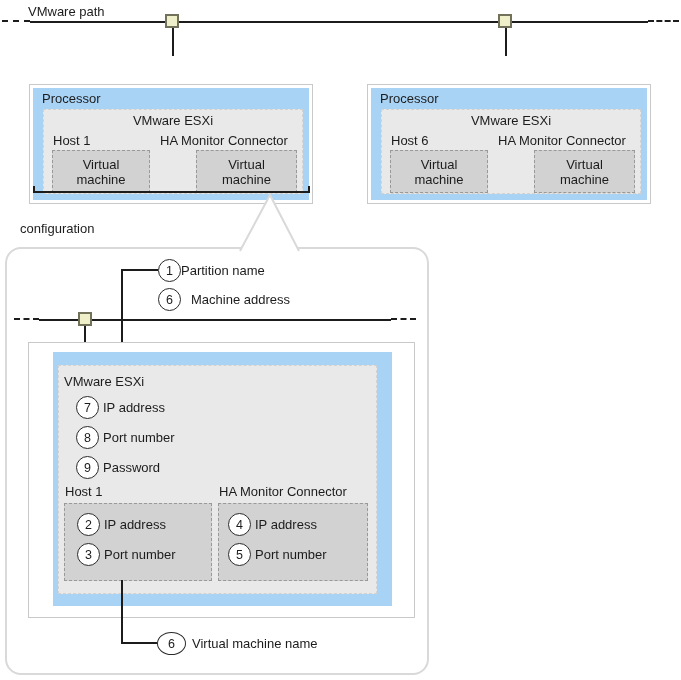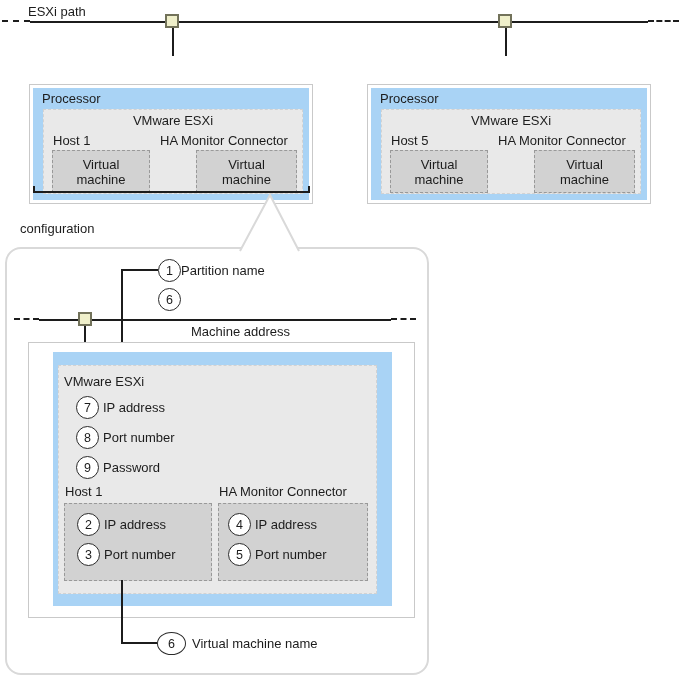--- a/index.html
+++ b/index.html
@@ -38,21 +38,21 @@
   .dashed-sub{position:absolute;background:#d2d2d2;border:1px dashed #999;}
   .circ{position:absolute;width:21px;height:21px;border:1.5px solid #2a2a2a;border-radius:50%;
     background:#fff;display:flex;align-items:center;justify-content:center;font-size:12.5px;}
   .circ-wide{width:27px;}
 </style>
 </head>
 <body>
 
 <div id="canvas">
 
-  <div class="txt" style="left:28px;top:4px;">ESXi path</div>
+  <div class="txt" style="left:28px;top:4px;">VMware path</div>
   <div class="hdash" style="left:2px;top:20px;width:28px;"></div>
   <div class="hline" style="left:30px;top:21px;width:618px;"></div>
   <div class="hdash" style="left:648px;top:20px;width:31px;"></div>
   <div class="node" style="left:165px;top:14px;"></div>
   <div class="node" style="left:498px;top:14px;"></div>
   <div class="vline" style="left:172px;top:28px;height:28px;"></div>
   <div class="vline" style="left:505px;top:28px;height:28px;"></div>
 
   <div class="proc" style="left:29px;">
     <div class="proc-blue">
@@ -69,21 +69,21 @@
           </div>
       </div>
     </div>
   </div>
 
   <div class="proc" style="left:367px;">
     <div class="proc-blue">
       <div class="proc-title">Processor</div>
       <div class="proc-gray">
         <div class="proc-esxi">VMware ESXi</div>
-        <div class="proc-host">Host 5</div>
+        <div class="proc-host">Host 6</div>
         <div class="proc-conn">HA Monitor Connector</div>
         <div class="vm vm1">
             <span>Virtual machine</span>
           </div>
         <div class="vm vm2">
             <span>Virtual machine</span>
           </div>
       </div>
     </div>
   </div>
@@ -94,21 +94,21 @@
   <div class="callout"></div>
   <svg class="notch" width="62" height="60" viewBox="0 0 62 60">
     <path d="M1,59 L31,3 L60,59" fill="#ffffff" stroke="#d9d9d9" stroke-width="2"></path>
   </svg>
 
   <div class="hline" style="left:121px;top:269px;width:37px;"></div>
   <div class="vline" style="left:121px;top:269px;height:85px;"></div>
   <div class="circ" style="left:158px;top:259px;">1</div>
   <div class="txt" style="left:181px;top:263px;">Partition name</div>
   <div class="circ" style="left:158px;top:288px;">6</div>
-  <div class="txt" style="left:191px;top:292px;margin-top:32px;">Machine address</div>
+  <div class="txt" style="left:191px;top:292px;">Machine address</div>
 
   <div class="hdash" style="left:14px;top:318px;width:25px;"></div>
   <div class="hline" style="left:39px;top:319px;width:352px;"></div>
   <div class="hdash" style="left:391px;top:318px;width:25px;"></div>
   <div class="node" style="left:78px;top:312px;"></div>
   <div class="vline" style="left:84px;top:326px;height:28px;"></div>
 
   <div class="detail-box"></div>
   <div class="detail-blue"></div>
   <div class="detail-gray"></div>

